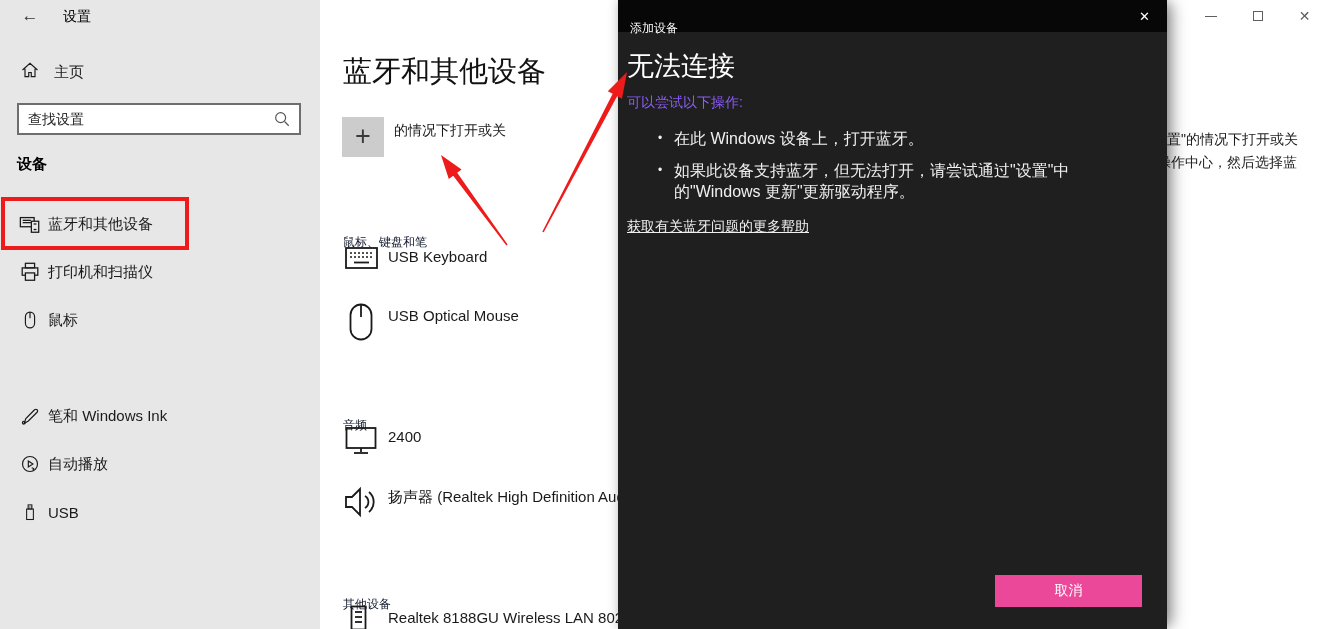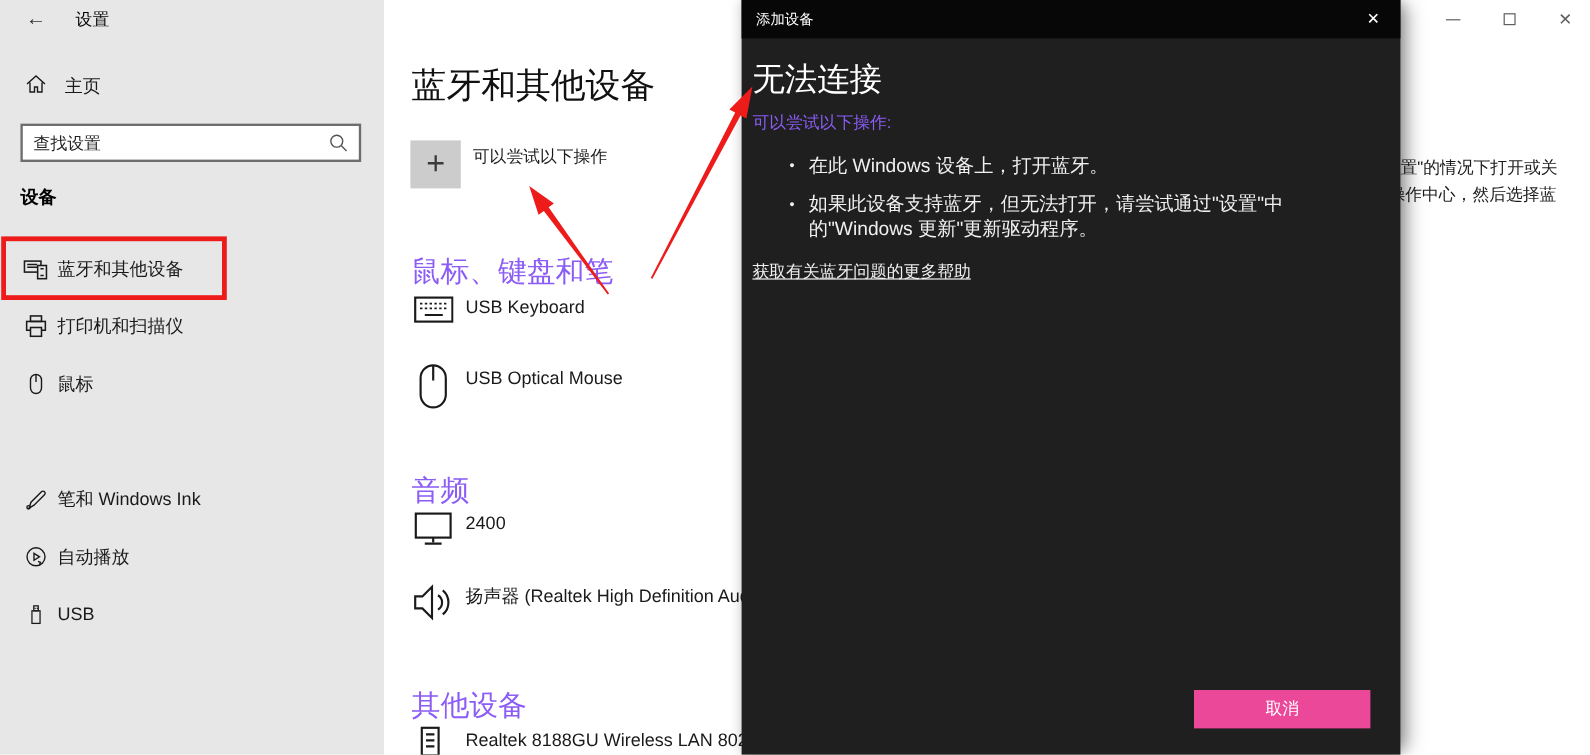--- a/index.html
+++ b/index.html
@@ -23,40 +23,40 @@
   .nav-item .nav-icon { margin-left:18px; width:24px; height:24px; flex:none; display:flex; align-items:center; justify-content:center; }
   .nav-item .nav-label { margin-left:6px; font-size:15px; color:#1a1a1a; white-space:nowrap; }
   svg.lineicon { stroke:#1a1a1a; fill:none; stroke-width:1.4; }
 
   
   .content { position:absolute; left:320px; top:0; width:1005px; height:629px; background:#fff; z-index:1; }
   .page-title { position:absolute; left:23px; top:52px; font-size:29px; font-weight:400; color:#111; }
   .add-row { position:absolute; left:22px; top:117px; height:40px; cursor:pointer; }
   .add-square { position:absolute; left:0; top:0; width:42px; height:40px; background:#cccccc; color:#3a3a3a; font-size:27px; font-weight:300; text-align:center; line-height:38px; }
   .add-label { position:absolute; left:52px; top:5px; font-size:14px; white-space:nowrap; }
-  .sec-heading { position:absolute; font-size:24px; font-weight:400; color:#8b5cf6; white-space:nowrap; }
+  .sec-heading { position:absolute; font-size:12px; font-weight:400; color:#0f172a; white-space:nowrap;margin-top:24px; }
   .dev-row { position:absolute; height:44px; cursor:pointer; }
   .dev-icon { position:absolute; left:0; top:0; }
   .dev-label { position:absolute; left:43px; top:2px; font-size:15px; white-space:nowrap; }
 
   
   .right-text { position:absolute; font-size:14px; color:#1a1a1a; white-space:nowrap; z-index:1; }
 
   
   .caption { position:absolute; top:0; height:32px; z-index:2; }
   .cap-btn { position:absolute; top:0; width:45px; height:32px; display:flex; align-items:center; justify-content:center; cursor:pointer; }
   .cap-min { left:1188px; } .cap-max { left:1235px; } .cap-close { left:1282px; }
   .cap-min .bar { width:12px; height:1px; background:#5f5f5f; }
   .cap-max .box { width:10px; height:10px; border:1px solid #5f5f5f; }
   .cap-close .x { color:#5f5f5f; font-size:14px; line-height:14px; }
 
   
   .dialog { position:absolute; left:618px; top:0; width:549px; height:629px; background:#1f1f1f; z-index:5; box-shadow:10px 0 14px -4px rgba(0,0,0,.35), 0 0 10px rgba(0,0,0,.25); }
   .dlg-titlebar { position:absolute; left:0; top:0; width:100%; height:32px; background:#070707; }
-  .dlg-title { position:absolute; left:12px; top:0; line-height:32px; font-size:12px; color:#fff; }
+  .dlg-title { position:absolute; left:12px; top:12px; line-height:32px; font-size:12px; color:#fff; }
   .dlg-close { position:absolute; right:0; top:0; width:45px; height:32px; color:#fff; font-size:13px; display:flex; align-items:center; justify-content:center; cursor:pointer; }
   .dlg-heading { position:absolute; left:9px; top:48px; font-size:27px; font-weight:300; color:#fff; }
   .dlg-sub { position:absolute; left:9px; top:94px; font-size:14px; color:#8b5cf6; }
   .dlg-bullets { position:absolute; left:40px; top:128px; width:488px; }
   .dlg-bullets li { list-style:none; position:relative; padding-left:16px; margin-bottom:11px; font-size:16px; line-height:21px; color:#f0f0f0; }
   .dlg-bullets li::before { content:"•"; position:absolute; left:0; top:0; font-size:12px; color:#f0f0f0; }
   .dlg-link { position:absolute; left:9px; top:218px; font-size:14px; color:#f0f0f0; text-decoration:underline; cursor:pointer; }
   .dlg-cancel { position:absolute; left:377px; top:575px; width:147px; height:32px; background:#ec4899; border:none; color:#fff; font-size:14px; font-family:inherit; cursor:pointer; }
 
   
@@ -154,21 +154,21 @@
     </span>
     <span class="nav-label">USB</span>
   </div>
 </div>
 
 <div class="content">
   <div class="page-title">蓝牙和其他设备</div>
 
   <div class="add-row">
     <div class="add-square">+</div>
-    <div class="add-label">可以尝试以下操作</div>
+    <div class="add-label">的情况下打开或关</div>
   </div>
 
   <div class="sec-heading" style="left:23px; top:210px;">鼠标、键盘和笔</div>
 
   <div class="dev-row" style="left:25px; top:246px; width:560px;">
     <span class="dev-icon">
       <svg class="lineicon" width="33" height="24" viewBox="0 0 33 24">
           <rect x="1" y="2" width="31" height="20" stroke-width="1.8"></rect>
           <line x1="5" y1="7" x2="28" y2="7" stroke-dasharray="2 2"></line>
           <line x1="5" y1="11" x2="28" y2="11" stroke-dasharray="2 2"></line>

